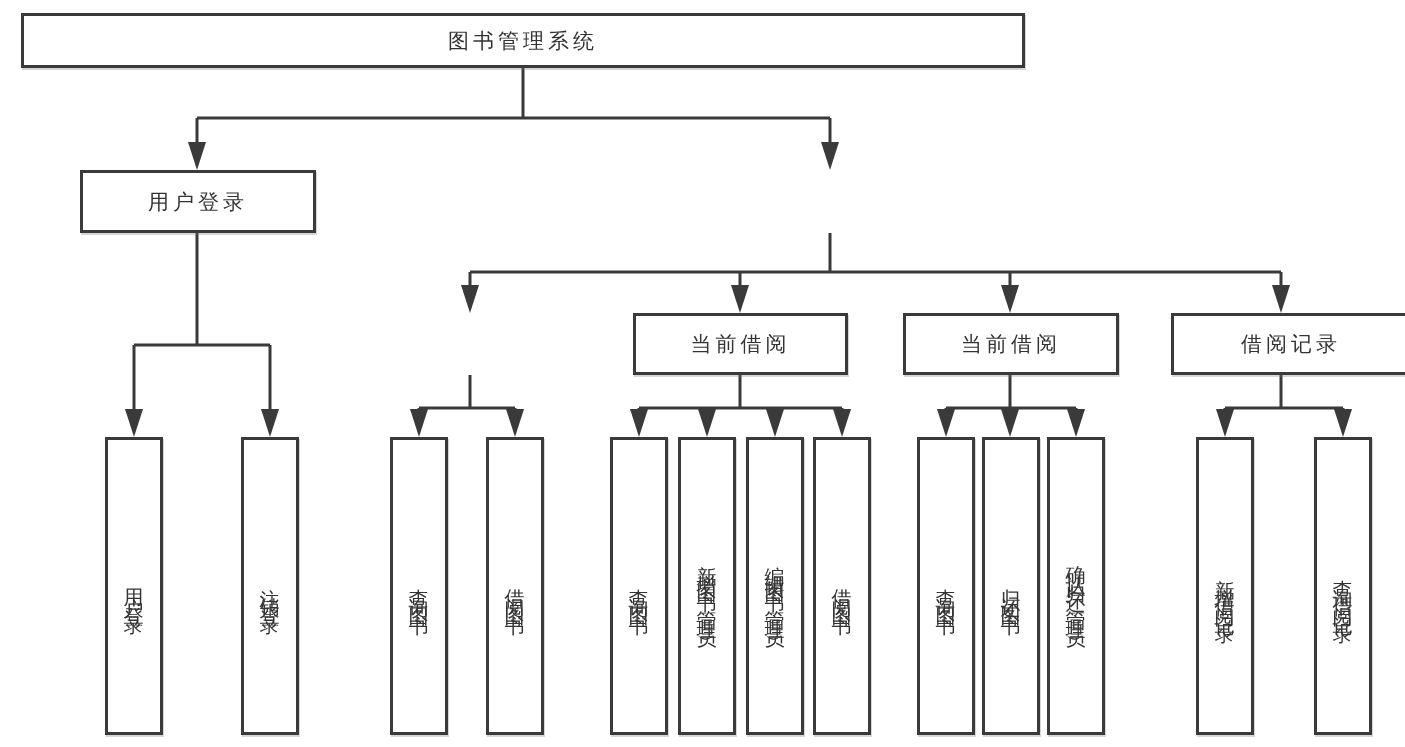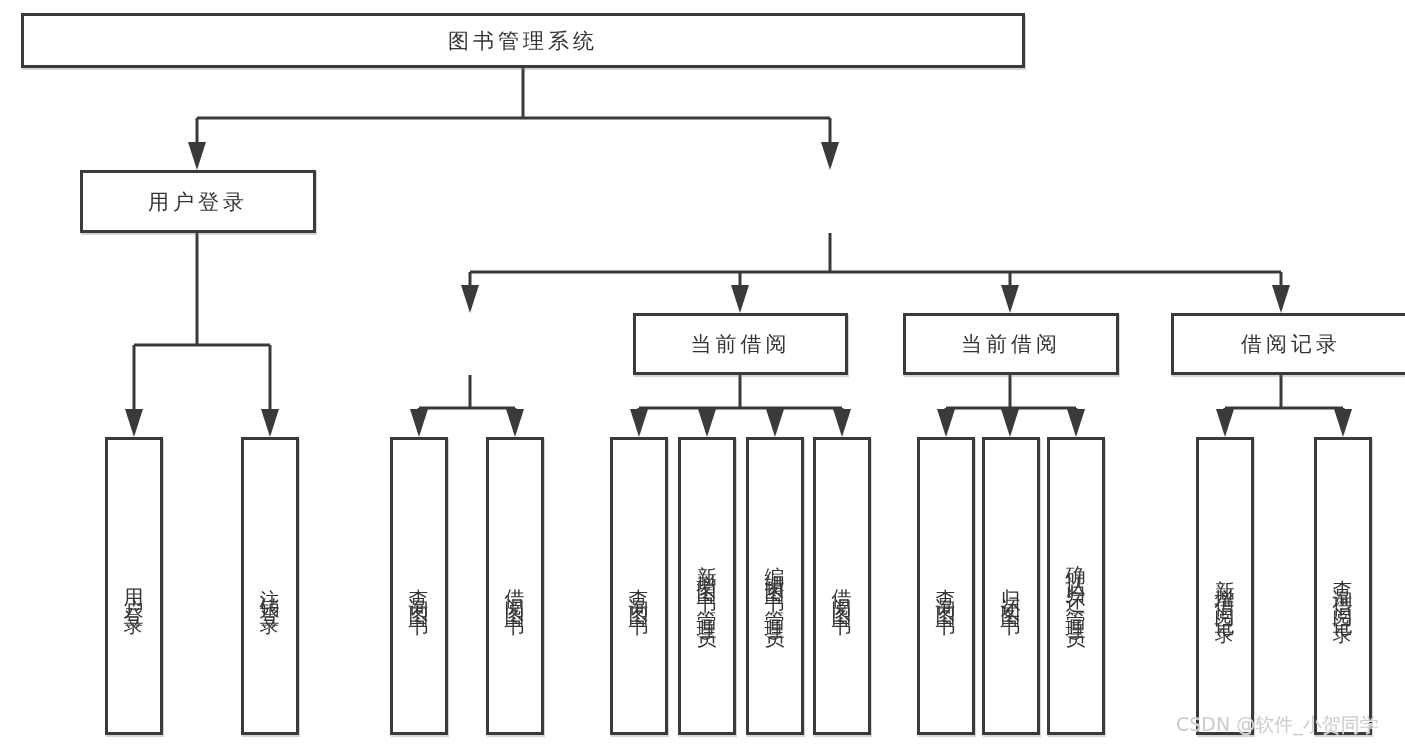--- a/index.html
+++ b/index.html
@@ -143,15 +143,14 @@
     <span class="vtext">确认归还（管理员）</span>
   </div>
 
   <div class="box v" style="left:1196px; top:437px; width:58px; height:298px">
     <span class="vtext">新增借阅记录</span>
   </div>
   <div class="box v" style="left:1314px; top:437px; width:58px; height:298px">
     <span class="vtext">查询借阅记录</span>
   </div>
 
-  <div class="watermark">CSDN @软件_小贺同学</div>
 
 </div>
 
 </body></html>

